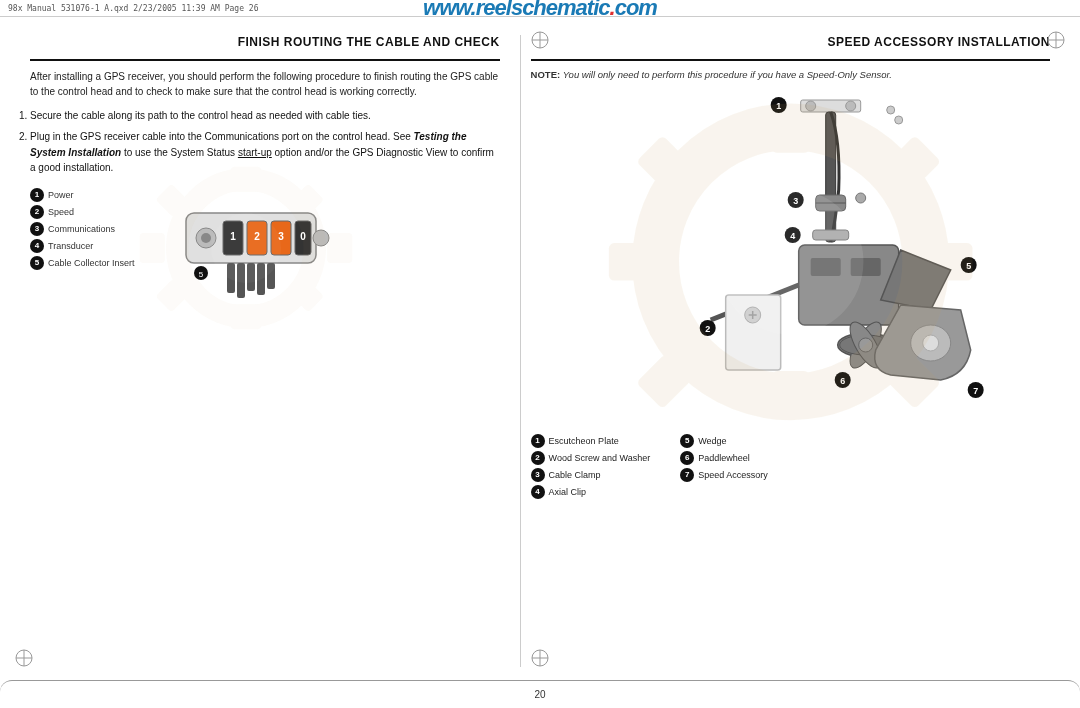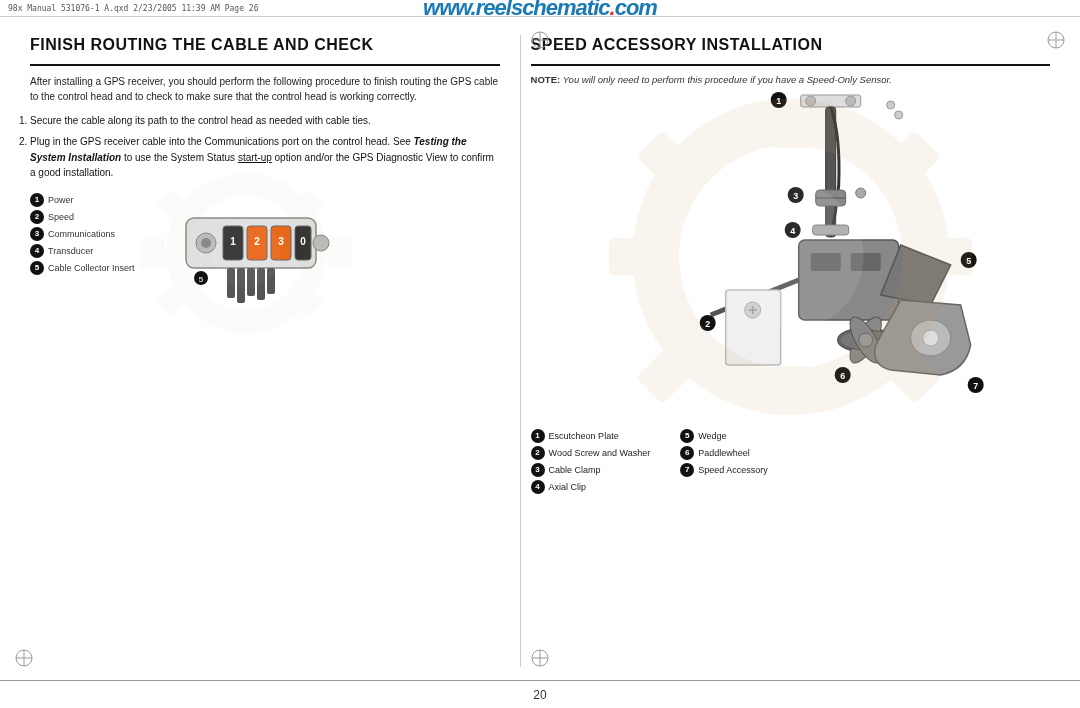--- a/index.html
+++ b/index.html
@@ -73,26 +73,27 @@
     }
 
     
     #right-col {
       flex: 0 0 52%;
       padding-left: 10px;
       border-left: 1px solid #ccc;
     }
 
     .section-title {
-      font-size: 16px;
+      font-size: 12px;
       font-weight: 900;
       text-transform: uppercase;
       letter-spacing: 0.5px;
       margin-bottom: 8px;
       line-height: 1.3;
+      text-align: right;
     }
 
     .section-divider {
       border: none;
       border-top: 2px solid #111;
       margin-bottom: 8px;
     }
 
     .body-text {
       font-size: 10px;
@@ -158,20 +159,21 @@
       display: flex;
       align-items: center;
       justify-content: center;
     }
 
     
     .note-text {
       font-size: 9.5px;
       font-style: italic;
       color: #333;
+      margin-bottom: 10px;
     }
     .note-text span.bold {
       font-weight: bold;
       font-style: normal;
     }
 
     
     .speed-diagram {
       width: 100%;
       height: 340px;
@@ -198,25 +200,26 @@
     }
 
     
     #footer {
       width: 100%;
       height: 28px;
       border-top: 1px solid #999;
       display: flex;
       align-items: center;
       justify-content: center;
-      font-size: 12px;
+      font-size: 10px;
       color: #333;
       position: absolute;
       bottom: 0;
       left: 0;
+      border-radius: 12px;
     }
 
     
     .watermark {
       position: absolute;
       opacity: 0.12;
       pointer-events: none;
     }
 
   </style>

